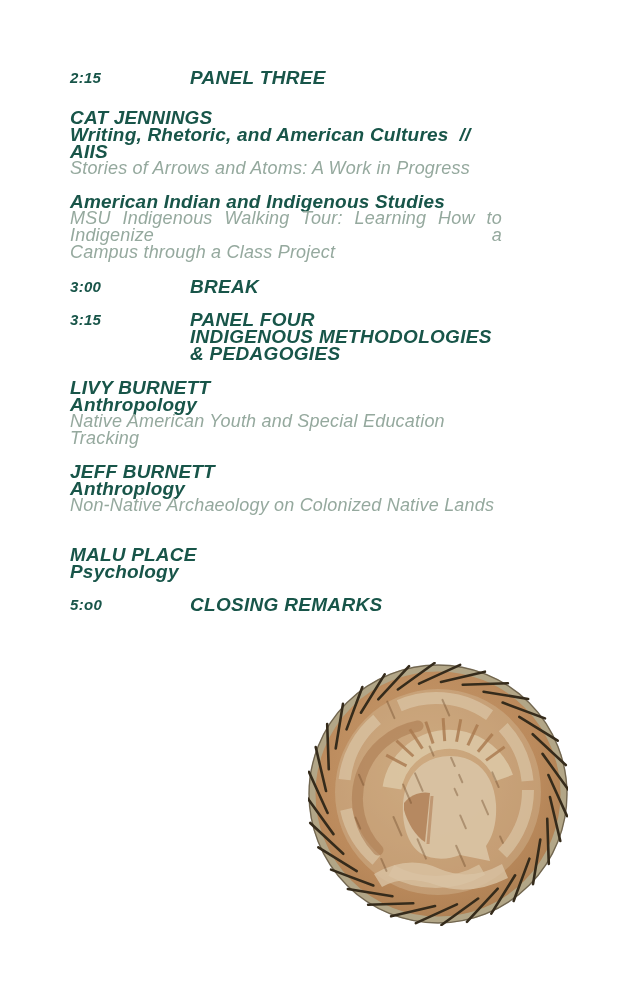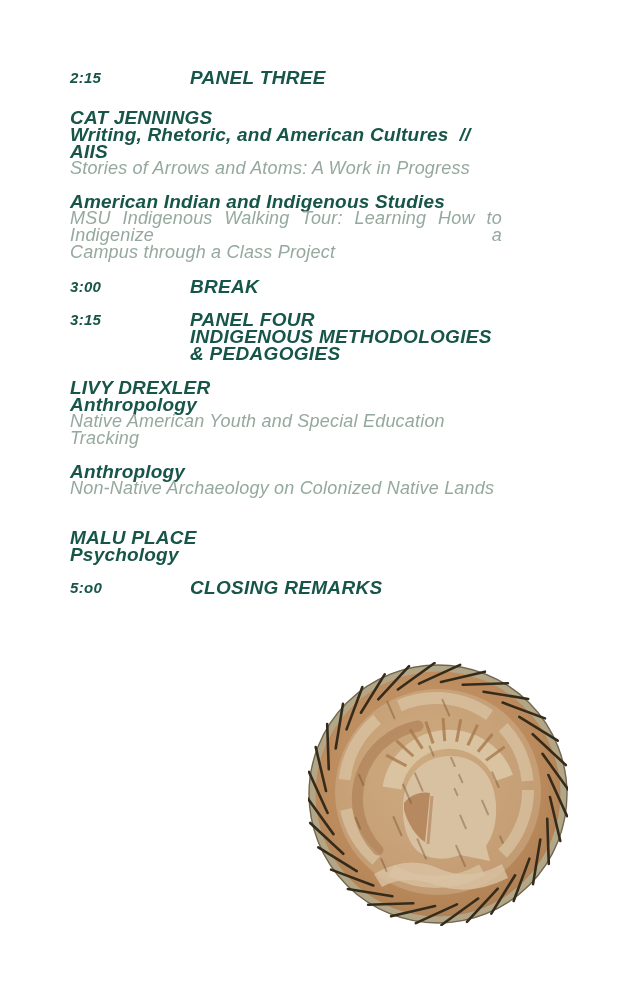--- a/index.html
+++ b/index.html
@@ -74,28 +74,29 @@
 
   <div class="slot-row mb17">
     <div class="slot-time">3:15</div>
     <div class="slot-titles">
       <div>PANEL FOUR</div>
       <div>INDIGENOUS METHODOLOGIES &amp; PEDAGOGIES</div>
     </div>
   </div>
 
   <div class="speaker mb16">
-    <div class="speaker-name">LIVY DREXLER</div>
+    <div class="speaker-name">LIVY BURNETT</div>
     <div class="speaker-dept">Anthropology</div>
     <div class="talk">
       <div class="talk-line">Native American Youth and Special Education Tracking</div>
     </div>
   </div>
 
   <div class="speaker mb32">
+    <div class="speaker-name">JEFF BURNETT</div>
     <div class="speaker-dept">Anthroplogy</div>
     <div class="talk">
       <div class="talk-line">Non-Native Archaeology on Colonized Native Lands</div>
     </div>
   </div>
 
   <div class="speaker mb16">
     <div class="speaker-name">MALU PLACE</div>
     <div class="speaker-dept">Psychology</div>
   </div>

